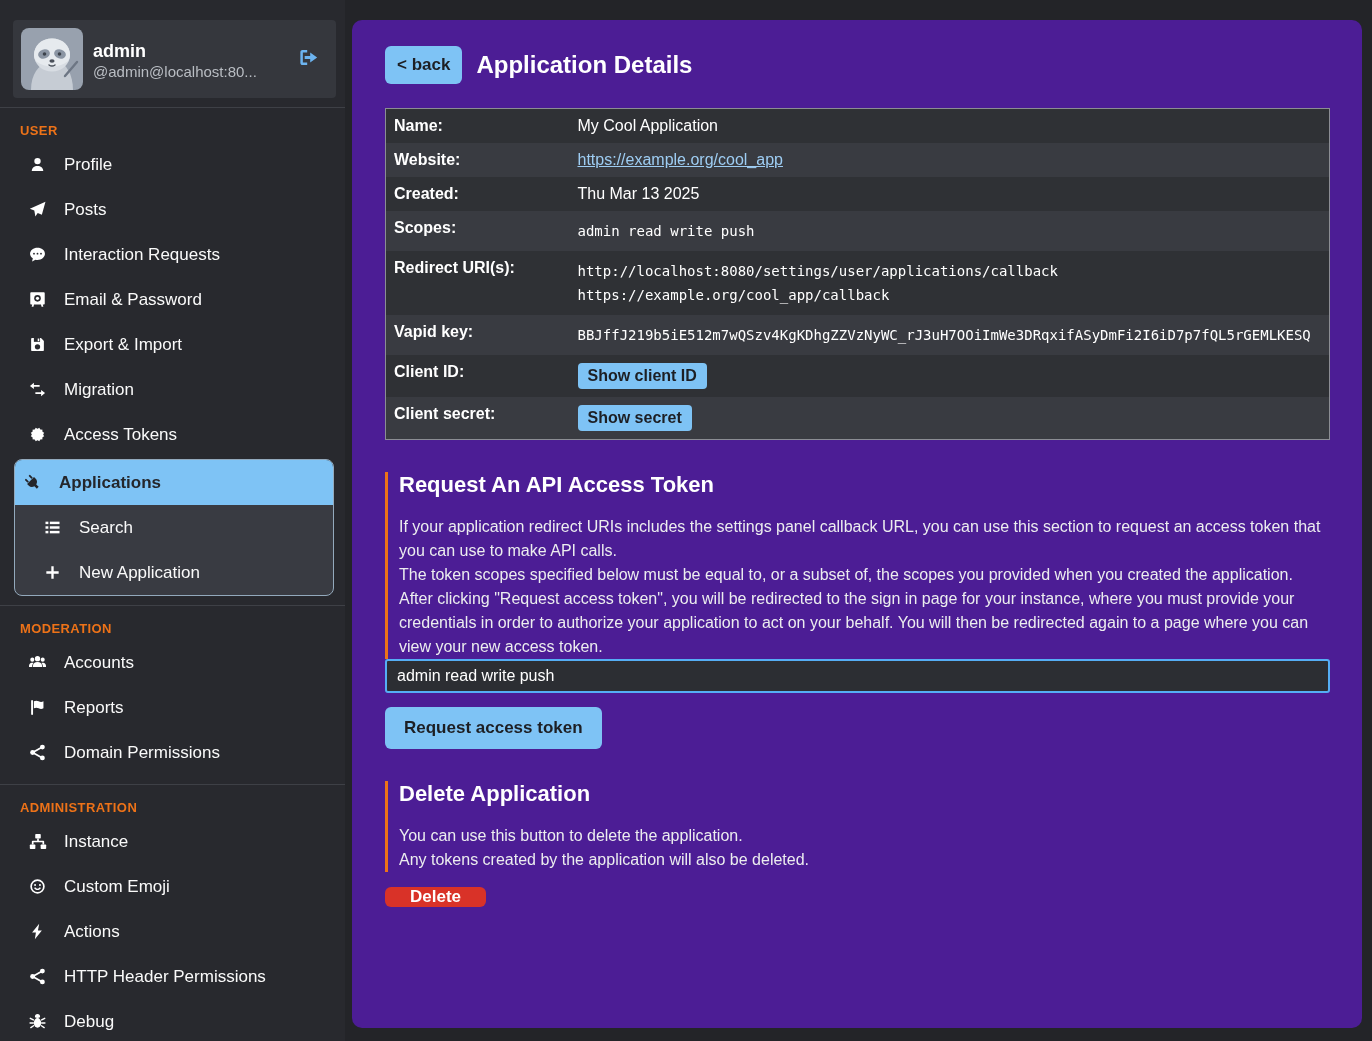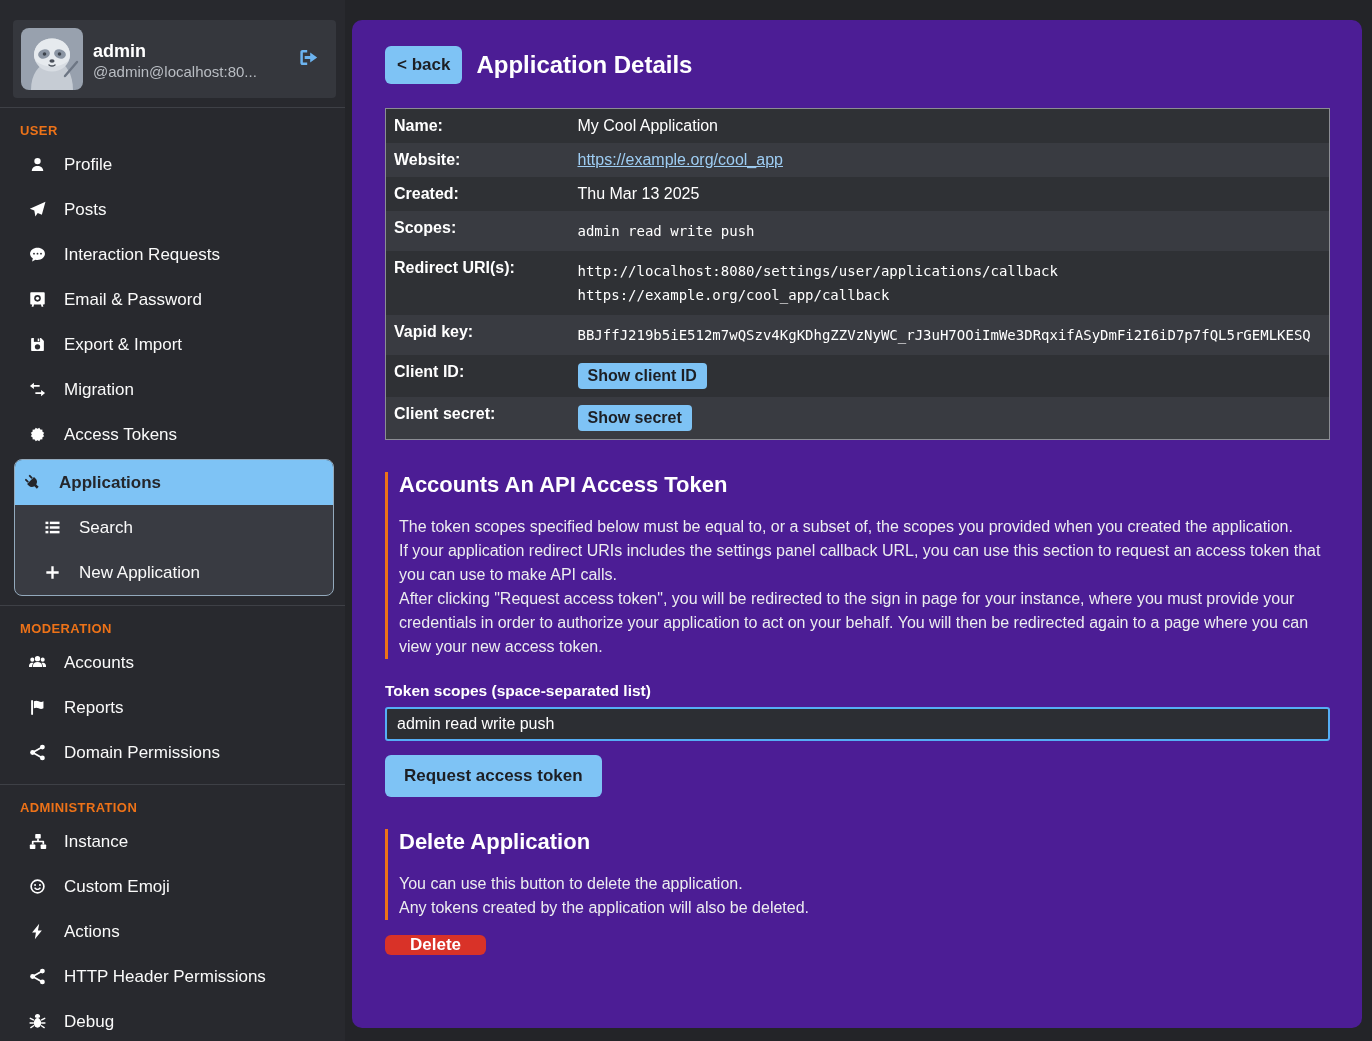--- a/index.html
+++ b/index.html
@@ -424,29 +424,28 @@
             <td><button class="show-btn">Show client ID</button></td>
           </tr>
           <tr>
             <th>Client secret:</th>
             <td><button class="show-btn">Show secret</button></td>
           </tr>
         </tbody>
     </table>
 
     <div class="section-block">
-      <h2>Accounts An API Access Token</h2>
+      <h2>Request An API Access Token</h2>
       <div>
+          <p class="para">If your application redirect URIs includes the settings panel callback URL, you can use this section to request an access token that you can use to make API calls.</p>
           <p class="para">The token scopes specified below must be equal to, or a subset of, the scopes you provided when you created the application.</p>
-          <p class="para">If your application redirect URIs includes the settings panel callback URL, you can use this section to request an access token that you can use to make API calls.</p>
           <p class="para">After clicking "Request access token", you will be redirected to the sign in page for your instance, where you must provide your credentials in order to authorize your application to act on your behalf. You will then be redirected again to a page where you can view your new access token.</p>
         </div>
     </div>
 
-    <div class="form-label">Token scopes (space-separated list)</div>
     <input class="scopes-input" type="text" value="admin read write push" style="">
     <button class="request-btn">Request access token</button>
 
     <div class="section-block">
       <h2>Delete Application</h2>
       <div>
           <p class="para">You can use this button to delete the application.</p>
           <p class="para">Any tokens created by the application will also be deleted.</p>
         </div>
     </div>

